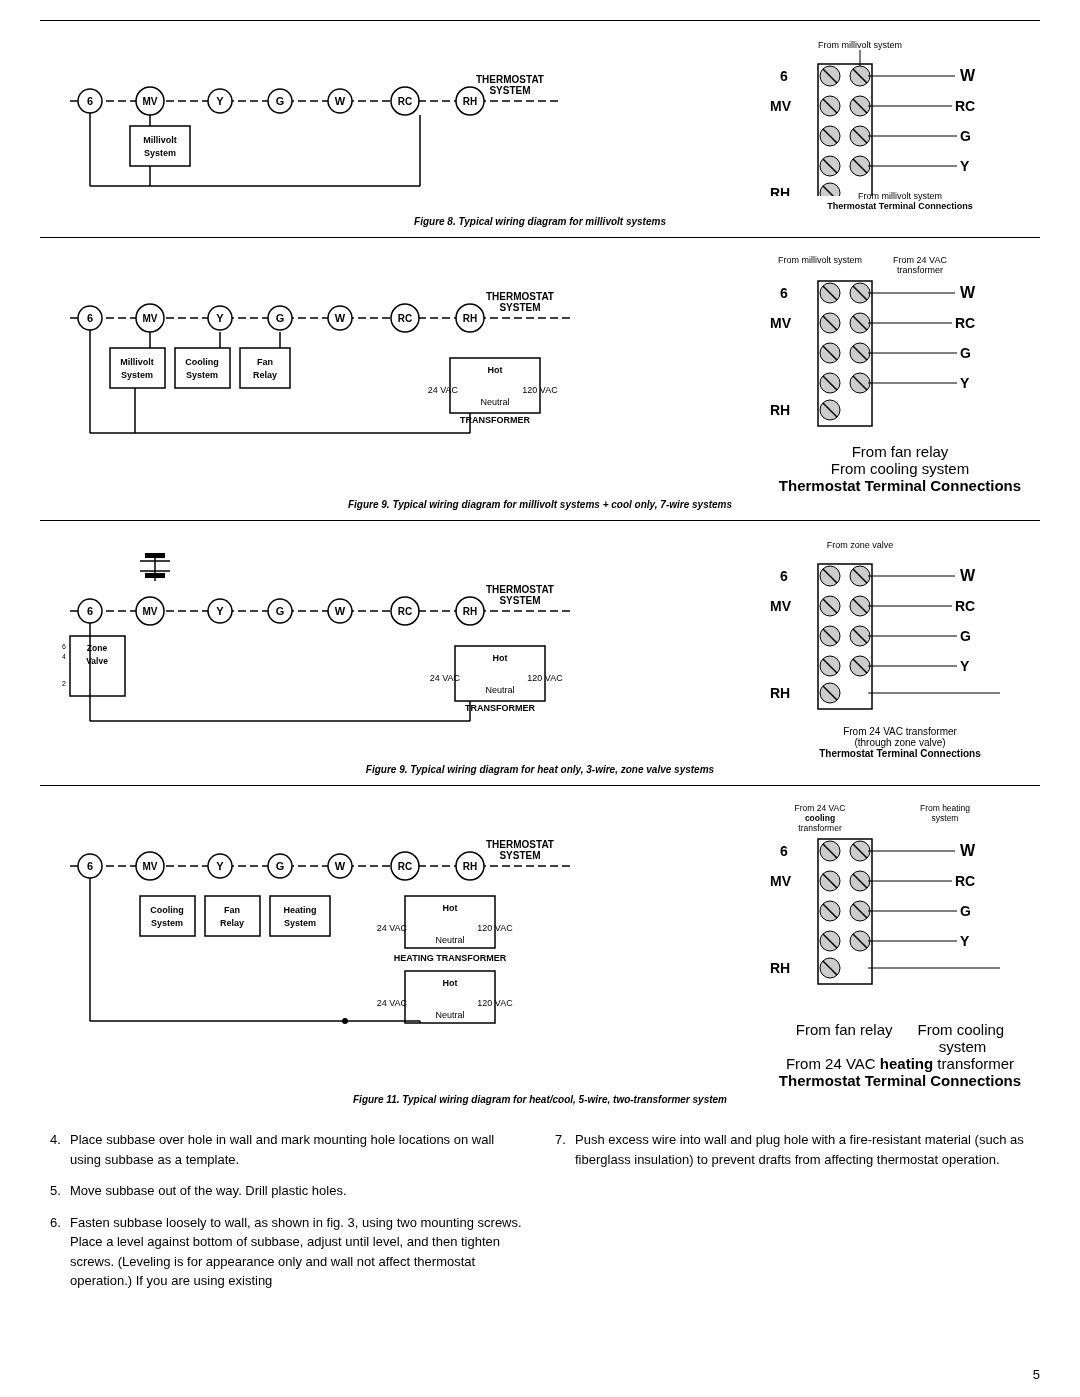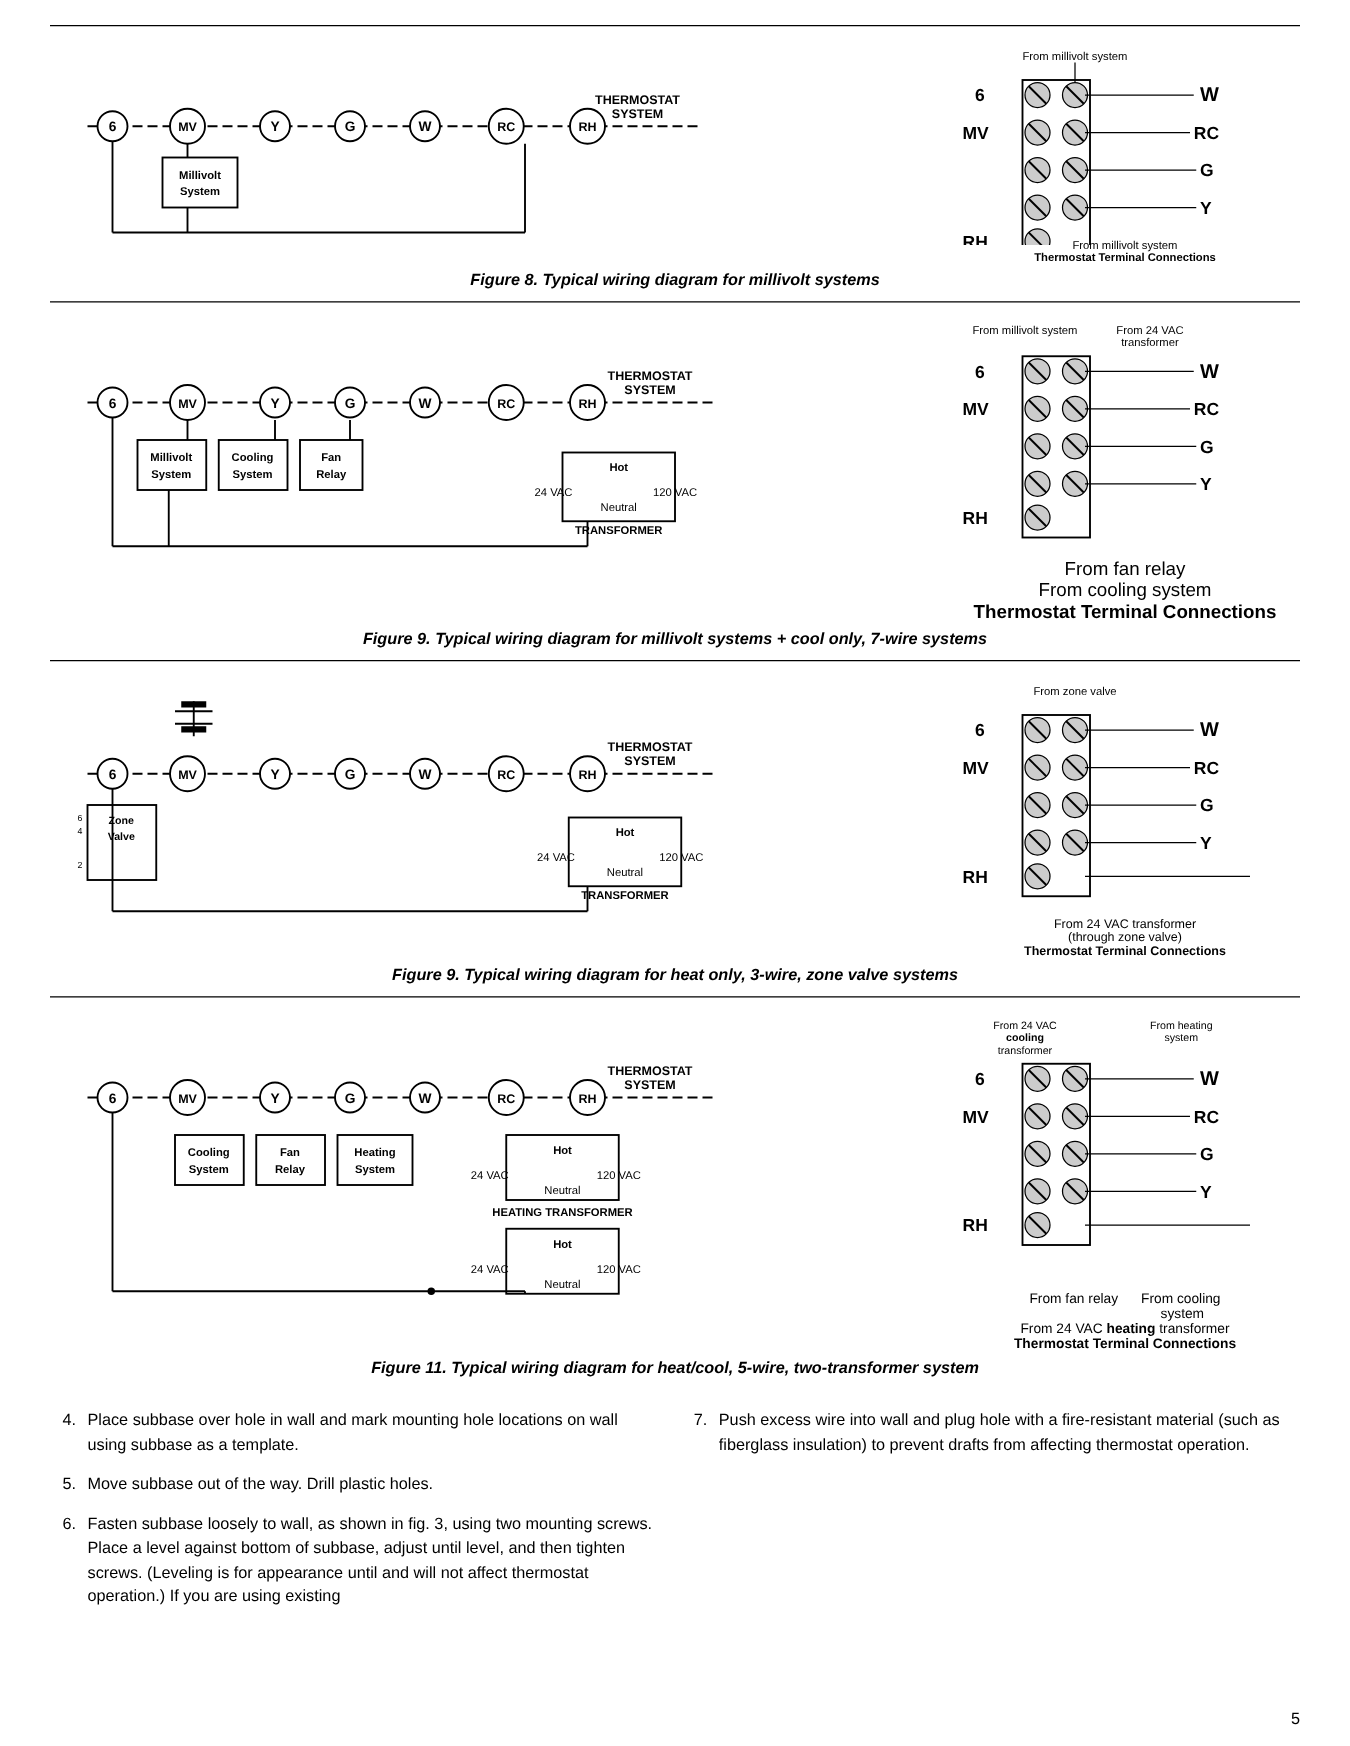--- a/index.html
+++ b/index.html
@@ -42,21 +42,21 @@
 
     .diagram-right {
       width: 280px;
       position: relative;
       min-height: 160px;
     }
 
     .figure-caption {
       text-align: center;
       font-weight: bold;
-      font-size: 13px;
+      font-size: 10px;
       margin-bottom: 8px;
       padding: 0 20px;
     }
 
     
     svg {
       display: block;
     }
 
     
@@ -514,21 +514,21 @@
           <text x="200" y="145" font-size="14" font-weight="bold">Y</text>
           <line x1="108" y1="140" x2="197" y2="140" stroke="#000" stroke-width="1"></line>
 
           <text x="10" y="172" font-size="14" font-weight="bold">RH</text>
           <circle cx="70" cy="167" r="10" fill="#ccc" stroke="#000" stroke-width="1"></circle>
           <line x1="63" y1="160" x2="77" y2="174" stroke="#000" stroke-width="1.5"></line>
           <line x1="108" y1="167" x2="240" y2="167" stroke="#000" stroke-width="1"></line>
 
           <rect x="58" y="38" width="54" height="145" fill="none" stroke="#000" stroke-width="1.5"></rect>
         </svg>
-        <div style="font-size:11px; text-align:center; margin-top:-10px;">
+        <div style="font-size:15px; text-align:center; margin-top:-10px;">
           From fan relay&nbsp;&nbsp;&nbsp;&nbsp;&nbsp;&nbsp;From cooling<br>
           &nbsp;&nbsp;&nbsp;&nbsp;&nbsp;&nbsp;&nbsp;&nbsp;&nbsp;&nbsp;&nbsp;&nbsp;&nbsp;&nbsp;&nbsp;&nbsp;&nbsp;&nbsp;&nbsp;&nbsp;&nbsp;&nbsp;&nbsp;&nbsp;&nbsp;&nbsp;&nbsp;&nbsp;&nbsp;&nbsp;system<br>
           From 24 VAC <strong>heating</strong> transformer<br>
           <strong>Thermostat Terminal Connections</strong>
         </div>
       </div>
     </div>
     <div class="figure-caption">
       <span style="font-weight:bold; font-style:italic;">Figure 11.</span><span style="font-style:italic;"> Typical wiring diagram for heat/cool, 5-wire, two-transformer system</span>
     </div>
@@ -539,21 +539,21 @@
       <div class="numbered-item">
         <span class="num">4.</span>
         <span class="item-text">Place subbase over hole in wall and mark mounting hole locations on wall using subbase as a template.</span>
       </div>
       <div class="numbered-item">
         <span class="num">5.</span>
         <span class="item-text">Move subbase out of the way. Drill plastic holes.</span>
       </div>
       <div class="numbered-item">
         <span class="num">6.</span>
-        <span class="item-text">Fasten subbase loosely to wall, as shown in fig. 3, using two mounting screws. Place a level against bottom of subbase, adjust until level, and then tighten screws. (Leveling is for appearance until and will not affect thermostat operation.) If you are using existing</span>
+        <span class="item-text">Fasten subbase loosely to wall, as shown in fig. 3, using two mounting screws. Place a level against bottom of subbase, adjust until level, and then tighten screws. (Leveling is for appearance only and wall not affect thermostat operation.) If you are using existing</span>
       </div>
     </div>
     <div class="text-col">
       <div class="numbered-item">
         <span class="num">7.</span>
         <span class="item-text">Push excess wire into wall and plug hole with a fire-resistant material (such as fiberglass insulation) to prevent drafts from affecting thermostat operation.</span>
       </div>
     </div>
   </div>
 

